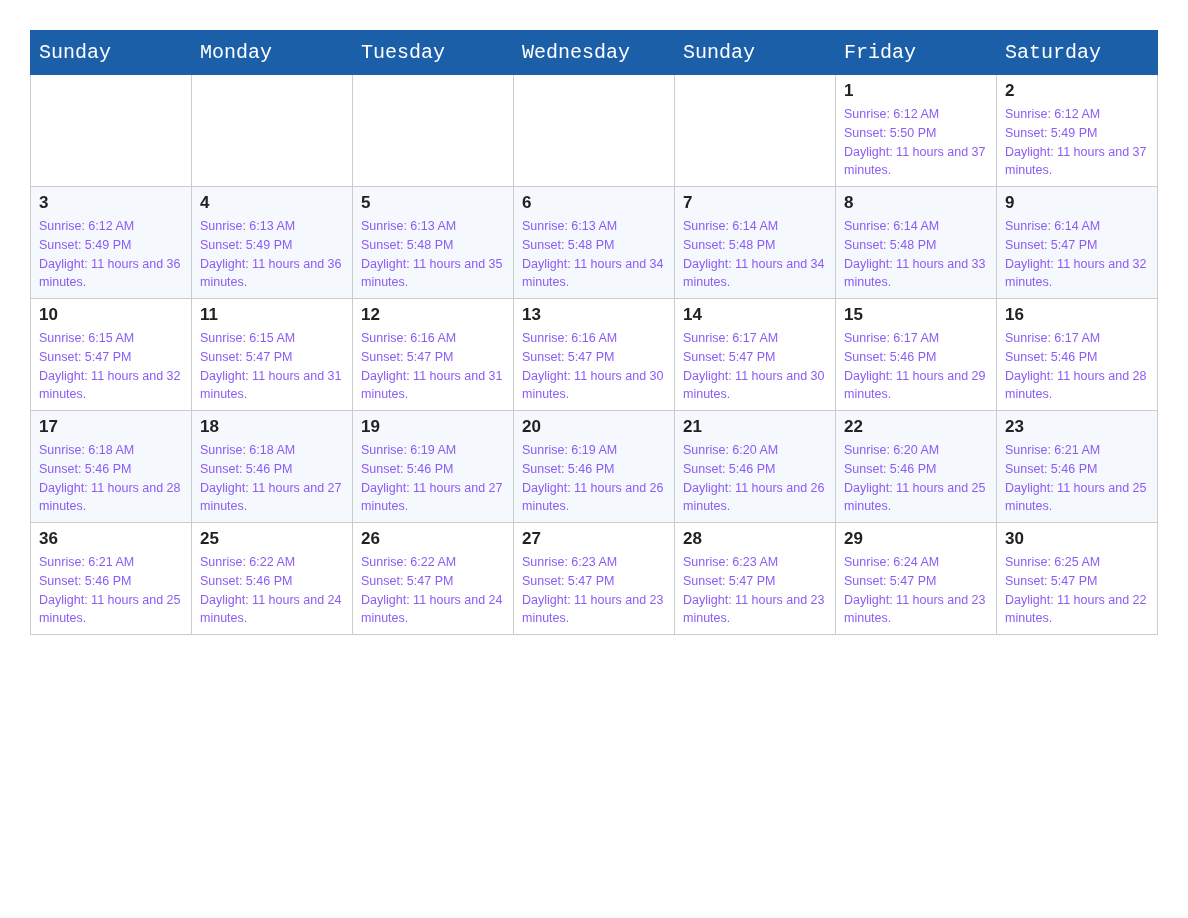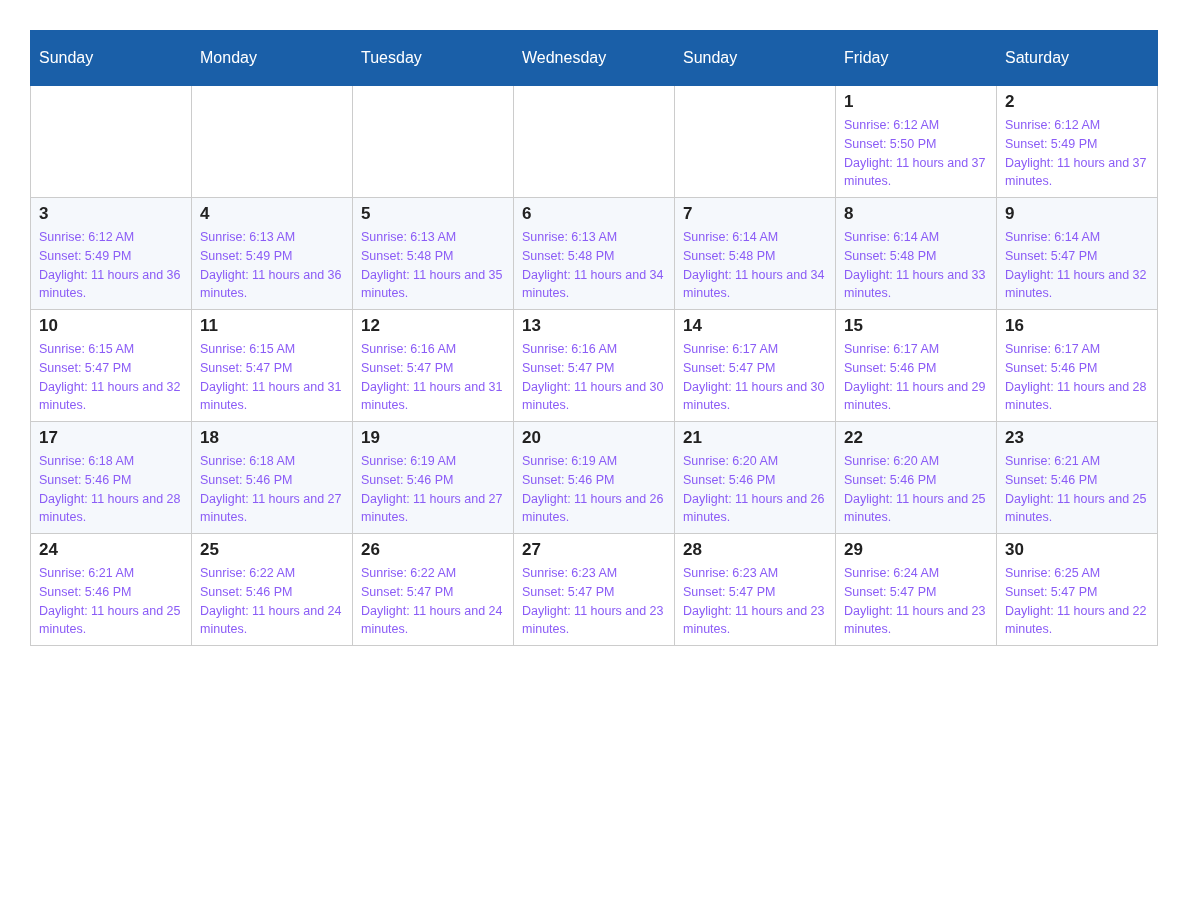--- a/index.html
+++ b/index.html
@@ -40,25 +40,26 @@
       margin-top: 4px;
     }
     .calendar {
       width: 100%;
       border-collapse: collapse;
       margin-top: 10px;
     }
     .calendar th {
       background: #1a5fa8;
       color: #fff;
-      padding: 18px 8px;
-      font-size: 16px;
+      padding: 10px 8px;
+      font-size: 20px;
       font-weight: normal;
       text-align: left;
       border: 1px solid #1a5fa8;
+      font-family: Liberation Mono, monospace;
     }
     .calendar td {
       vertical-align: top;
       padding: 6px 8px;
       border: 1px solid #ccc;
       width: 14.28%;
       min-height: 100px;
       font-size: 13px;
       color: #333;
     }
@@ -206,21 +207,21 @@
           <span class="day-number">22</span>
           <div class="day-info">Sunrise: 6:20 AM<br>Sunset: 5:46 PM<br>Daylight: 11 hours and 25 minutes.</div>
         </td>
         <td>
           <span class="day-number">23</span>
           <div class="day-info">Sunrise: 6:21 AM<br>Sunset: 5:46 PM<br>Daylight: 11 hours and 25 minutes.</div>
         </td>
       </tr>
       <tr>
         <td>
-          <span class="day-number">24</span>
+          <span class="day-number">36</span>
           <div class="day-info">Sunrise: 6:21 AM<br>Sunset: 5:46 PM<br>Daylight: 11 hours and 25 minutes.</div>
         </td>
         <td>
           <span class="day-number">25</span>
           <div class="day-info">Sunrise: 6:22 AM<br>Sunset: 5:46 PM<br>Daylight: 11 hours and 24 minutes.</div>
         </td>
         <td>
           <span class="day-number">26</span>
           <div class="day-info">Sunrise: 6:22 AM<br>Sunset: 5:47 PM<br>Daylight: 11 hours and 24 minutes.</div>
         </td>

